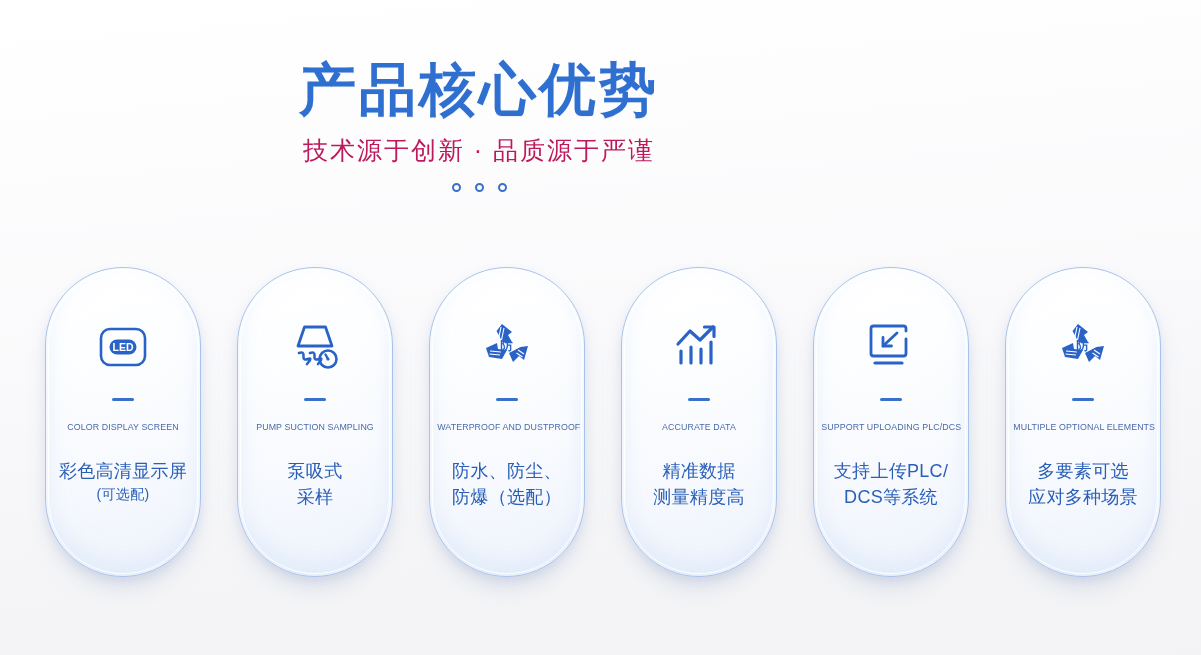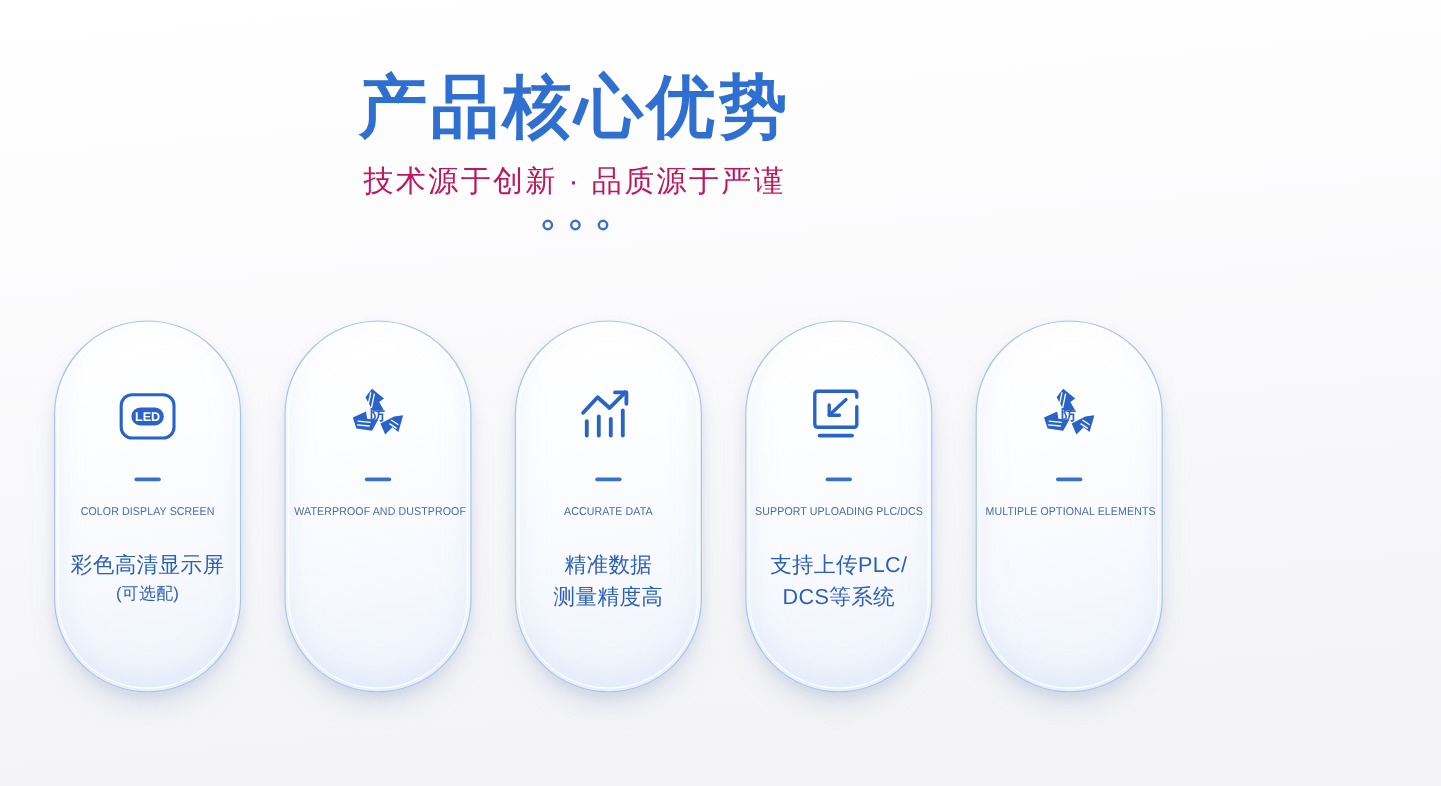--- a/index.html
+++ b/index.html
@@ -190,20 +190,38 @@
         </svg>
       </div>
       <div class="divider"></div>
       <div class="card-en">COLOR DISPLAY SCREEN</div>
       <div class="card-cn">
         <span class="line">彩色高清显示屏</span>
         <span class="line small">(可选配)</span>
       </div>
     </div>
 
+    <div class="card">
+      <div class="card-icon">
+        <svg width="56" height="54" viewBox="0 0 56 54">
+          <path d="M17.5 7 L38.5 7 L45 26 L11 26 Z" fill="none" stroke="#2a63c8" stroke-width="2.8" stroke-linejoin="round"></path>
+          <path d="M12 33 q5 -2 4.5 3 t4.5 3 t-1 5" fill="none" stroke="#2a63c8" stroke-width="2.6" stroke-linecap="round"></path>
+          <path d="M23 33 q5 -2 4.5 3 t4.5 3 t-1 5" fill="none" stroke="#2a63c8" stroke-width="2.6" stroke-linecap="round"></path>
+          <circle cx="41" cy="39" r="8.5" fill="none" stroke="#2a63c8" stroke-width="2.6"></circle>
+          <path d="M41 39 L38.5 34.5" stroke="#2a63c8" stroke-width="2.4" stroke-linecap="round"></path>
+          <circle cx="41" cy="39" r="1.6" fill="#2a63c8"></circle>
+        </svg>
+      </div>
+      <div class="divider"></div>
+      <div class="card-en">PUMP SUCTION SAMPLING</div>
+      <div class="card-cn">
+        <span class="line">泵吸式</span>
+        <span class="line">采样</span>
+      </div>
+    </div>
 
     <div class="card">
       <div class="card-icon">
         <svg width="58" height="54" viewBox="0 0 58 54">
           <g fill="#2a63c8">
 
             <path d="M24 4 L34 12 L30 15 L34 22 L24.5 22 L18.5 11 Z"></path>
 
             <path d="M50 26 L46 40 L41 36 L35 42 L31 33 L42.5 27 Z"></path>
 
@@ -215,20 +233,24 @@
             <path d="M40 30 L46 34"></path>
               <path d="M38.5 33 L44.5 37"></path>
             <path d="M12 31 L23 32"></path>
               <path d="M11.5 34 L22 35"></path>
           </g>
           <text x="28.5" y="30" text-anchor="middle" fill="#2a63c8" font-family="'Liberation Sans', sans-serif" font-size="12.5" font-weight="bold">防</text>
         </svg>
       </div>
       <div class="divider"></div>
       <div class="card-en">WATERPROOF AND DUSTPROOF</div>
+      <div class="card-cn">
+        <span class="line">防水、防尘、</span>
+        <span class="line">防爆（选配）</span>
+      </div>
     </div>
 
     <div class="card">
       <div class="card-icon">
         <svg width="56" height="54" viewBox="0 0 56 54">
           <path d="M7 24 L19 11 L29 20 L42 7" fill="none" stroke="#2a63c8" stroke-width="3.2" stroke-linecap="round" stroke-linejoin="round"></path>
           <path d="M33.5 7 L43 7 L43 16.5" fill="none" stroke="#2a63c8" stroke-width="3.2" stroke-linecap="round" stroke-linejoin="round"></path>
           <path d="M10 31 L10 43" stroke="#2a63c8" stroke-width="3.2" stroke-linecap="round"></path>
           <path d="M20 27 L20 43" stroke="#2a63c8" stroke-width="3.2" stroke-linecap="round"></path>
           <path d="M30 29 L30 43" stroke="#2a63c8" stroke-width="3.2" stroke-linecap="round"></path>
@@ -274,16 +296,20 @@
             <path d="M40 30 L46 34"></path>
               <path d="M38.5 33 L44.5 37"></path>
             <path d="M12 31 L23 32"></path>
               <path d="M11.5 34 L22 35"></path>
           </g>
           <text x="28.5" y="30" text-anchor="middle" fill="#2a63c8" font-family="'Liberation Sans', sans-serif" font-size="12.5" font-weight="bold">防</text>
         </svg>
       </div>
       <div class="divider"></div>
       <div class="card-en">MULTIPLE OPTIONAL ELEMENTS</div>
+      <div class="card-cn">
+        <span class="line">多要素可选</span>
+        <span class="line">应对多种场景</span>
+      </div>
     </div>
 
   </div>
 </div>
 
 </body></html>

